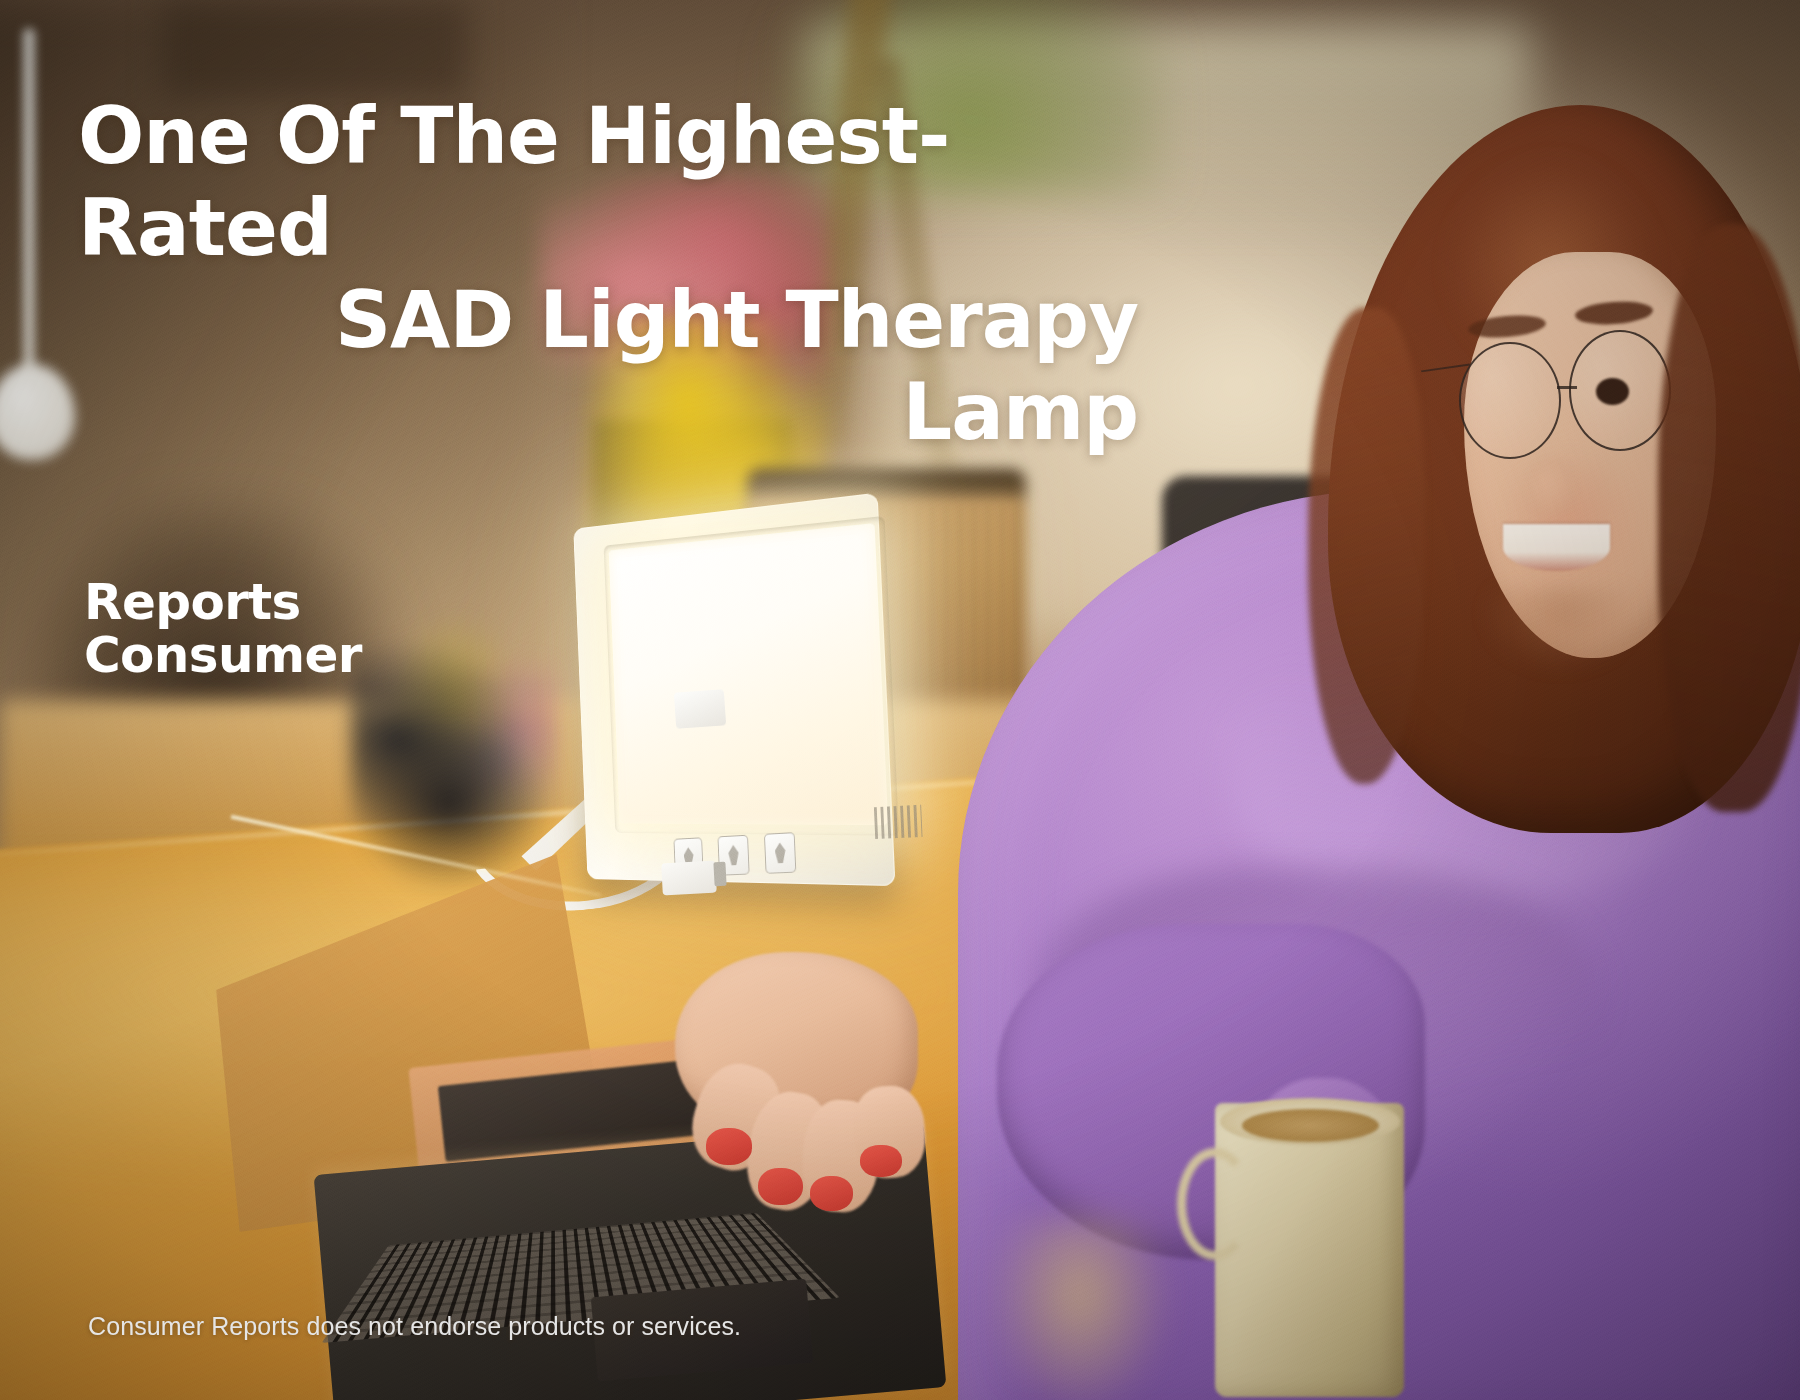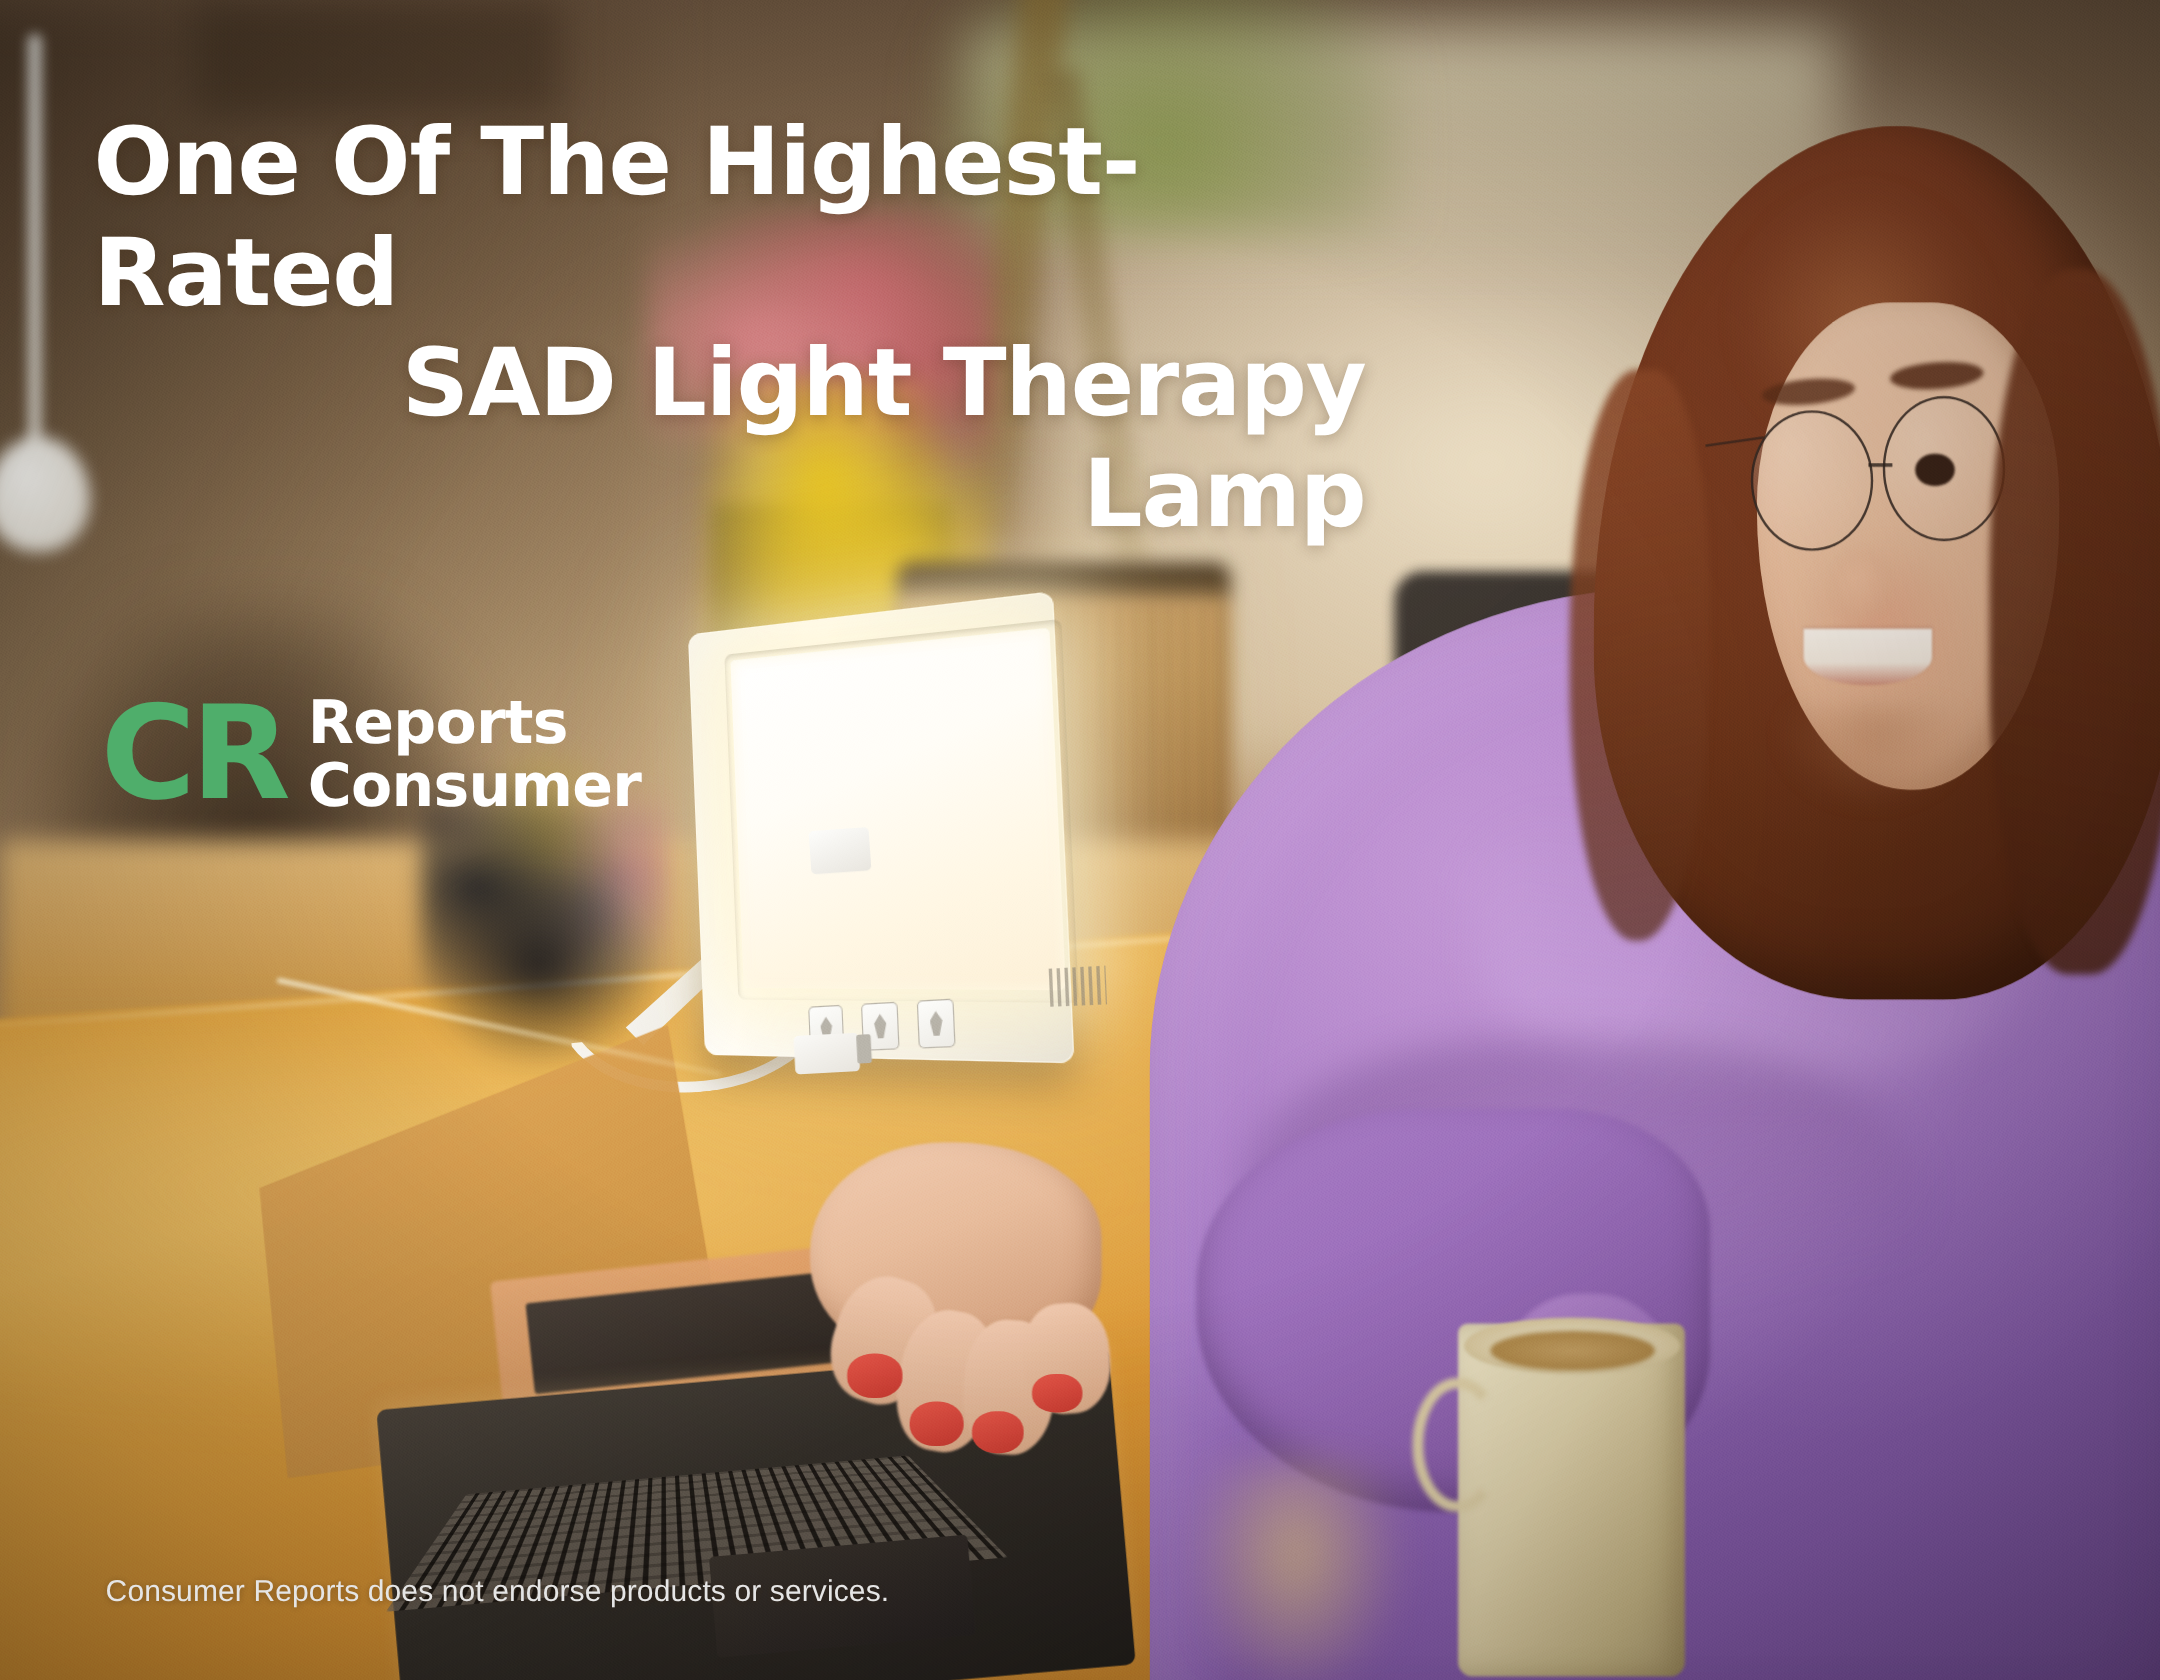--- a/index.html
+++ b/index.html
@@ -614,21 +614,20 @@
     <div class="grain"></div>
     <div class="vignette"></div>
   </div>
 
   <div class="headline">
     <span>One Of The Highest-Rated</span>
     <span class="l2">SAD Light Therapy Lamp</span>
   </div>
 
   <div class="cr-logo">
-    <div class="cr-mark" style="color: rgb(79, 174, 107);">CR</div>
     <div class="cr-words" style="color: rgb(255, 255, 255);">
       <div>Reports</div>
       <div>Consumer</div>
     </div>
   </div>
 
 
   <div class="disclaimer">Consumer Reports does not endorse products or services.</div>
 
 </div>

